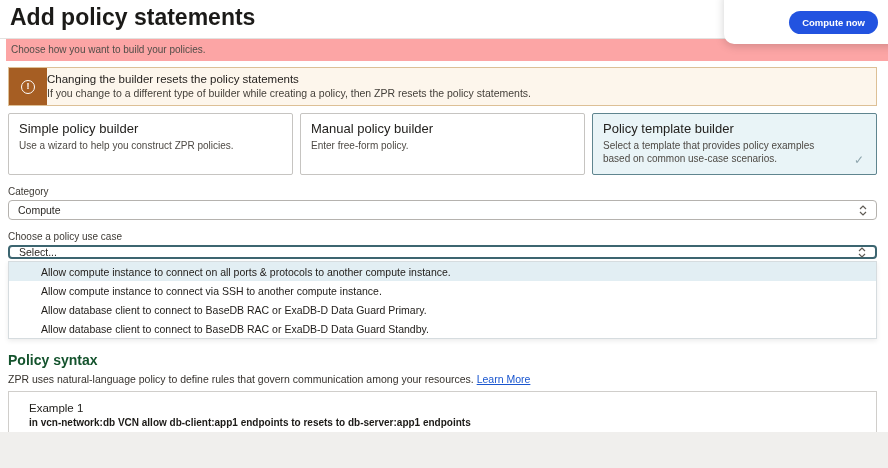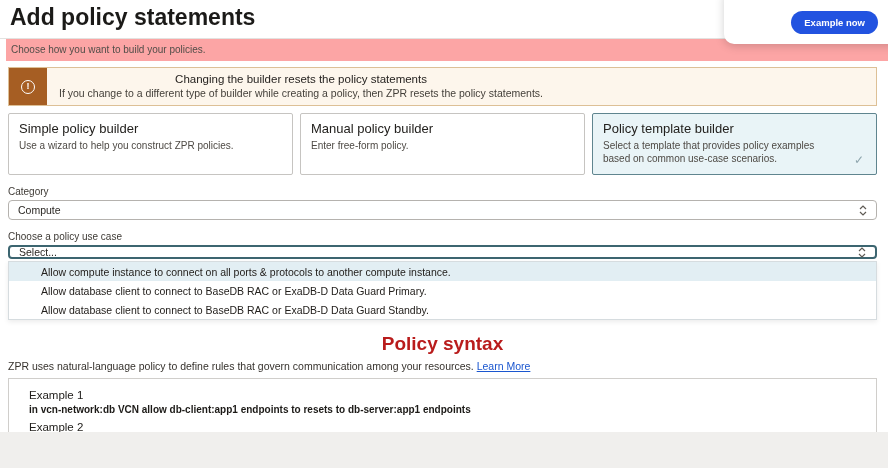--- a/index.html
+++ b/index.html
@@ -12,21 +12,21 @@
   .section-header { margin-left:6px; background:#fca5a5; padding:5px 8px 6px 5px;
     font-size:10px; color:#514d48; }
 
   .content { padding:3px 11px 0 8px; background:#ffffff; }
 
   
   .warning-banner { display:flex; margin-top:3px; border:1px solid #ddc096; background:#fdf6ec; }
   .warning-strip { width:38px; background:#a65e23; display:flex; align-items:center; justify-content:center; flex:none; }
   .alert-glyph { width:14px; height:14px; border:1.4px solid #ffffff; border-radius:50%;
     color:#ffffff; font-size:9px; font-weight:bold; display:flex; align-items:center; justify-content:center; line-height:1; }
-  .warning-body { padding:5px 10px 6px 12px;text-align:center; }
+  .warning-body { padding:5px 10px 6px 0; }
   .warning-title { font-size:11.5px; color:#262320; }
   .warning-desc { font-size:10.5px; color:#433f39; margin-top:2px; }
 
   
   .cards-row { display:flex; gap:7px; margin-top:7px; }
   .builder-card { flex:1; background:#ffffff; border:1px solid #c6c4c1; border-radius:2px;
     padding:7px 10px 9px; position:relative; min-height:48px; cursor:pointer; }
   .builder-card.selected { background:#e9f4f7; border:1.5px solid #5f858f; }
   .card-title { font-size:13px; color:#23211e; }
   .card-desc { font-size:10px; color:#4e4a45; margin-top:3px; line-height:1.3; padding-right:26px; }
@@ -42,21 +42,21 @@
   .stepper-icon { display:flex; align-items:center; }
 
   
   .option-list { margin-top:2px; background:#ffffff; border:1px solid #d6dcdf;
     box-shadow:0 2px 5px rgba(0,0,0,0.08); }
   .option-item { font-size:10.5px; color:#24211e; padding:4px 8px 4px 32px; height:19px;
     display:flex; align-items:center; cursor:pointer; }
   .option-item.highlighted { background:#e2eef3; }
 
   
-  .syntax-heading { font-size:19px; font-weight:600; color:#b91c1c; margin-top:13px;text-align:center; }
+  .syntax-heading { font-size:14px; font-weight:600; color:#14532d; margin-top:13px; }
   .syntax-desc { font-size:10.5px; color:#36322d; margin-top:5px; }
   .learn-more-link { color:#1a56cf; text-decoration:underline; cursor:pointer; }
 
   .examples-box { margin-top:6px; border:1px solid #d0cecb; background:#ffffff; padding:10px 20px 12px; }
   .example-label { font-size:11.5px; color:#23211e; margin-top:6px; }
   .example-label:first-child { margin-top:0; }
   .example-statement { font-size:10px; font-weight:bold; color:#1c1a17; margin-top:3px; }
 
   
   .bottom-band { position:absolute; left:0; right:0; bottom:0; height:36px; background:#f0efed; }
@@ -121,20 +121,21 @@
     <span class="stepper-icon">
       <svg width="8" height="11" viewBox="0 0 8 11">
           <path d="M1 4 L4 1 L7 4" stroke="#5f5b55" stroke-width="1.2" fill="none"></path>
           <path d="M1 7 L4 10 L7 7" stroke="#5f5b55" stroke-width="1.2" fill="none"></path>
         </svg>
     </span>
   </div>
 
   <div class="option-list">
     <div class="option-item highlighted">Allow compute instance to connect on all ports &amp; protocols to another compute instance.</div>
+    <div class="option-item">Allow compute instance to connect via SSH to another compute instance.</div>
     <div class="option-item">Allow database client to connect to BaseDB RAC or ExaDB-D Data Guard Primary.</div>
     <div class="option-item">Allow database client to connect to BaseDB RAC or ExaDB-D Data Guard Standby.</div>
   </div>
 
   <div class="syntax-heading">Policy syntax</div>
   <div class="syntax-desc">
     <span>ZPR uses natural-language policy to define rules that govern communication among your resources.</span>
     <a class="learn-more-link">Learn More</a>
   </div>
 
@@ -145,14 +146,14 @@
     <div class="example-statement">in vcn-network:db VCN allow app:front-end endpoints with protocol = 'tcp/999-11199' to connect to app:back-end endpoints</div>
     <div class="example-label">Example 3</div>
 
   </div>
 
 </div>
 
 <div class="bottom-band"></div>
 
 <div class="relaunch-popup">
-  <button class="relaunch-button">Example now</button>
+  <button class="relaunch-button">Compute now</button>
 </div>
 
 </body></html>

